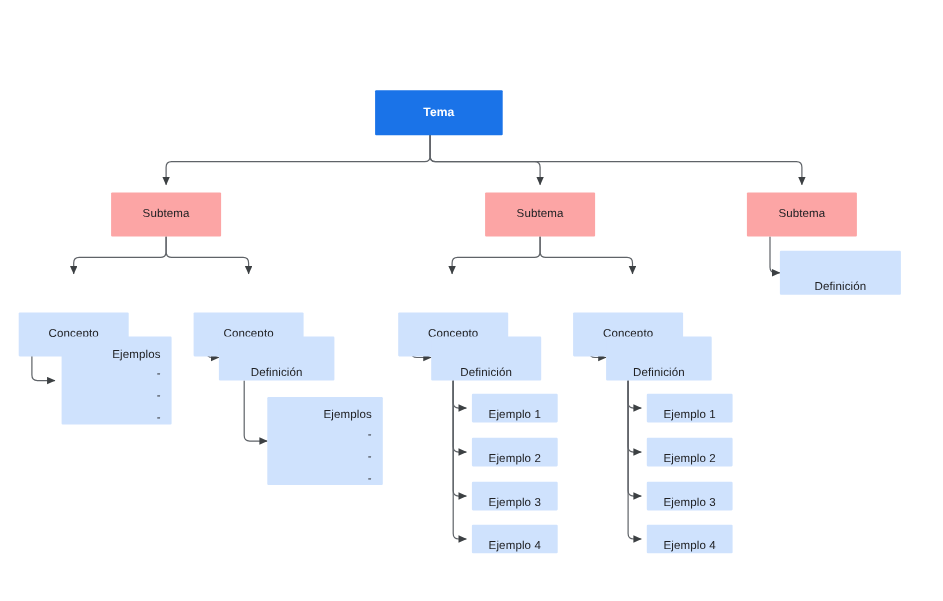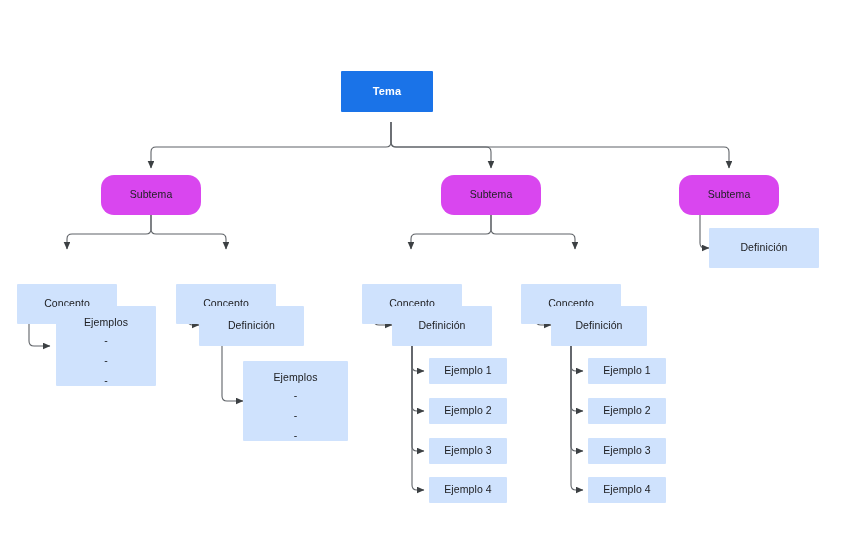--- a/index.html
+++ b/index.html
@@ -38,36 +38,36 @@
     border-radius: 1px;
     letter-spacing: 0.1px;
   }
   .node.root {
     background: #1a73e8;
     color: #ffffff;
     font-weight: bold;
     font-size: 11px;
   }
   .node.level1 {
-    background: #d946ef;
-    color: #202124;
-    border-radius: 13px;
+    background: #fca5a5;
+    color: #202124;
   }
   .node.level2 {
     background: #cfe2fd;
     color: #202124;
     margin-top: 32px;
   }
   .node.leaf {
     background: #cfe2fd;
     color: #202124;
+    align-items: flex-end;
   }
   .node.listbox {
     display: block;
-    text-align: center;
+    text-align: right;
     padding: 10px 10px 5px 10px;
     background: #cfe2fd;
   }
   .listbox .list-title {
     font-size: 10.5px;
     color: #202124;
     margin-bottom: 2px;
     display: block;
   }
   .listbox .dash {
@@ -121,21 +121,21 @@
 
       <path d="M536,292 L536,320 Q536,325 541,325 L551,325"></path>
 
       <path d="M571,346 L571,366 Q571,371 576,371 L583,371"></path>
       <path d="M571,346 L571,406 Q571,411 576,411 L583,411"></path>
       <path d="M571,346 L571,446 Q571,451 576,451 L583,451"></path>
       <path d="M571,346 L571,485 Q571,490 576,490 L583,490"></path>
     </g>
   </svg>
 
-  <div class="node root" style="left:341px; top:71px; width:92px; height:41px;align-items:center;">
+  <div class="node root" style="left:341px; top:82px; width:116px; height:41px;align-items:center;">
     <span>Tema</span>
   </div>
 
   <div class="node level1" style="left:101px; top:175px; width:100px; height:40px;">
     <span>Subtema</span>
   </div>
   <div class="node level1" style="left:441px; top:175px; width:100px; height:40px;">
     <span>Subtema</span>
   </div>
   <div class="node level1" style="left:679px; top:175px; width:100px; height:40px;">

